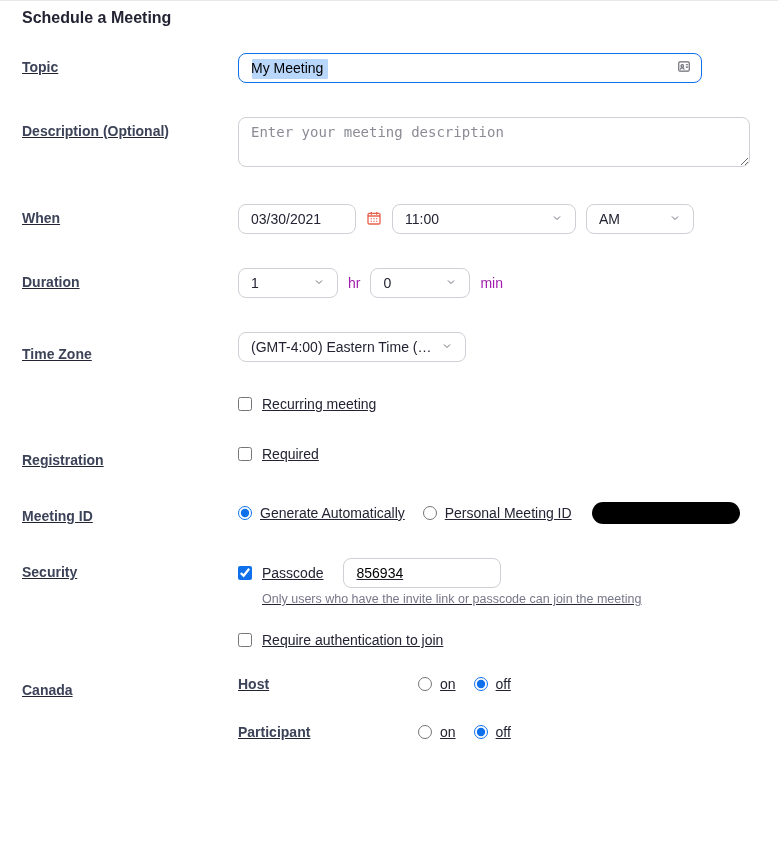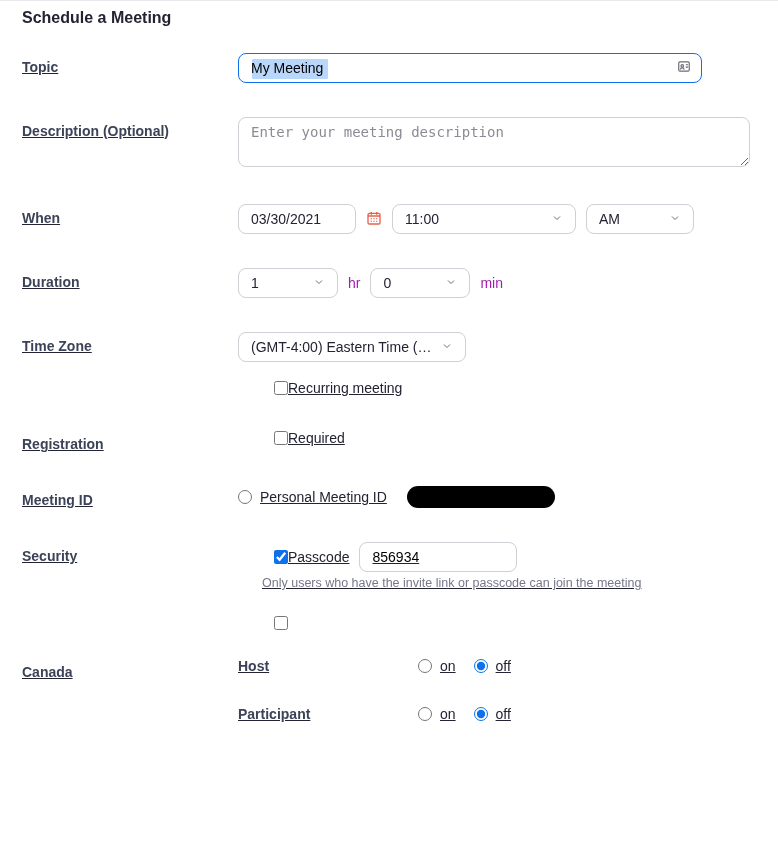--- a/index.html
+++ b/index.html
@@ -8,21 +8,21 @@
     font-family: -apple-system, BlinkMacSystemFont, "Segoe UI", Helvetica, Arial, sans-serif;
     font-size: 14px;
     color: #232333;
     width: 778px;
     background: #fff;
   }
   .top-divider { border-top: 1px solid #e8e8ec; }
   .container { padding: 8px 0 20px 22px; }
   h1.page-title { font-size: 16px; font-weight: 600; margin: 0 0 26px 0; color: #232333; }
   .form-row { display: flex; align-items: flex-start; margin-bottom: 34px; text-decoration: underline; }
-  .form-row.tight { margin-bottom: 18px; }
+  .form-row.tight { margin-bottom: 34px; align-items: flex-end; }
   .label-col { flex: 0 0 216px; font-size: 14px; font-weight: 600; color: #3c4257; padding-top: 6px; }
   .field-col { flex: 1 1 auto; padding-right: 28px; }
   .text-input, .textarea, .select, .date-input {
     border: 1px solid #cfcfd6; border-radius: 8px; padding: 6px 12px;
     font-size: 14px; color: #232333; background: #fff;
   }
   .text-input.topic {
     width: 464px; border: 1.5px solid #0e71eb; position: relative;
   }
   .topic-wrap { position: relative; width: 512px; }
@@ -45,21 +45,21 @@
   .cal-icon { color: #e8604c; }
   .select { display: inline-flex; align-items: center; justify-content: space-between; gap: 8px; cursor: pointer; }
   .select.time { width: 184px; }
   .select.ampm { width: 108px; }
   .select.dur  { width: 100px; }
   .select.durm { width: 100px; }
   .select.tz   { width: 228px; }
   .select .chev { color: #6b6b76; flex: 0 0 auto; }
   .select .txt { white-space: nowrap; overflow: hidden; text-overflow: ellipsis; }
   .unit { color: #a21caf; }
-  .checkbox-row { display: flex; align-items: center; font-size: 14px; color: #232333; margin-left: 36px; }
+  .checkbox-row { display: flex; align-items: center; gap: 10px; font-size: 14px; color: #232333; }
   .checkbox-row + .help, .sub + .help { margin-left: 24px; }
   .help { font-size: 12.5px; color: #77778a; margin-top: 4px; }
   input[type="checkbox"].cb {
     width: 14px; height: 14px; accent-color: #0e71eb; margin:0;
   }
   .radio-row { display: inline-flex; align-items: center; gap: 8px; margin-right: 18px; font-size: 14px; }
   input[type="radio"].rb { width: 14px; height: 14px; accent-color: #0e71eb; margin:0; }
   .passcode-input { border: 1px solid #cfcfd6; border-radius: 8px; padding: 6px 12px; width: 158px; font-size:14px; }
   .meetid-wrap { display:flex; align-items:center; }
   .redacted { display:inline-block; width:148px; height:22px; background:#000; border-radius:11px; margin-left:2px; }
@@ -190,20 +190,24 @@
         <span>Required</span>
       </label>
     </div>
   </div>
 
   <div class="form-row">
     <div class="label-col">Meeting ID</div>
     <div class="field-col">
       <div class="meetid-wrap">
         <label class="radio-row">
+          <input type="radio" class="rb" name="mid" checked="" style="">
+          <span>Generate Automatically</span>
+        </label>
+        <label class="radio-row">
           <input type="radio" class="rb" name="mid" style="">
           <span>Personal Meeting ID</span>
         </label>
         <span class="redacted"></span>
       </div>
     </div>
   </div>
 
   <div class="form-row" style="margin-bottom:10px;">
     <div class="label-col">Security</div>
@@ -214,20 +218,21 @@
           <span>Passcode</span>
           <input class="passcode-input" style="margin-left: 10px;" value="856934">
         </div>
         <div class="help" style="margin-left:24px;">Only users who have the invite link or passcode can join the meeting</div>
       </div>
 
 
       <div class="sec-block" style="margin-bottom:18px;">
         <label class="checkbox-row">
           <input type="checkbox" class="cb" style="">
+          <span>Require authentication to join</span>
         </label>
       </div>
     </div>
   </div>
 
   <div class="form-row" style="margin-bottom:0;">
     <div class="label-col">Canada</div>
     <div class="field-col">
       <div class="video-row">
         <span class="video-sublabel">Host</span>

